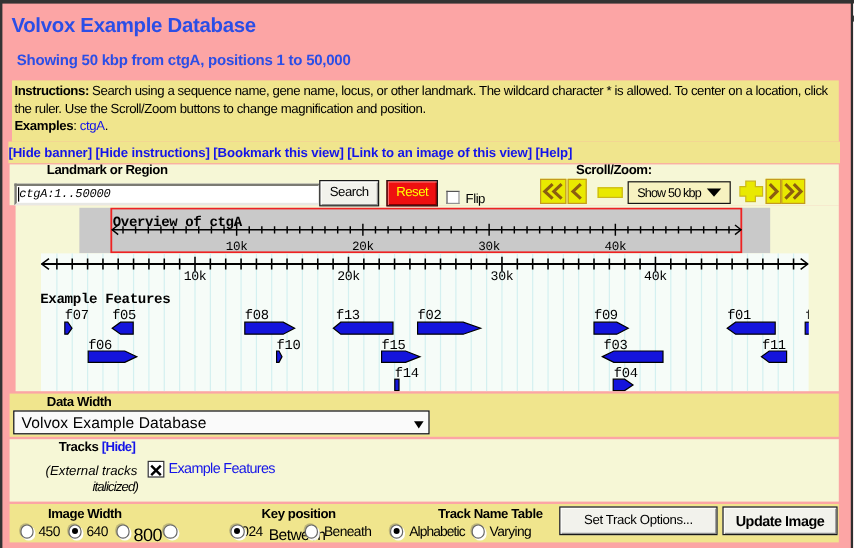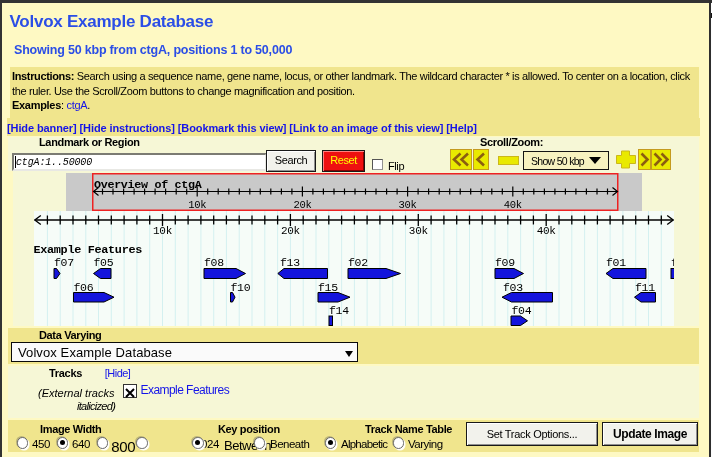--- a/index.html
+++ b/index.html
@@ -1,16 +1,16 @@
 <!DOCTYPE html>
 <html><head><meta charset="utf-8">
 <style>
 html,body{margin:0;padding:0;}
 body{font-family:"Liberation Sans",sans-serif;letter-spacing:-0.3px;}
-#page{position:relative;width:712px;height:457px;background:#fef9c3;overflow:hidden;}
+#page{position:relative;width:712px;height:457px;background:#fca5a5;overflow:hidden;}
 .abs{position:absolute;}
 .khaki{background:#F0E58D;}
 .pale{background:#F6F7D6;}
 .blue{color:#2B4EE6;}
 .b{font-weight:bold;}
 .mono{font-family:"Liberation Mono",monospace;}
 .btn{position:absolute;background:#F2F2EC;border:1px solid #181818;box-shadow:inset 1px 1px 0 #ffffff, inset -1px -1px 0 #909090;text-align:center;color:#000;}
 .ybtn{position:absolute;background:#E9E900;border:1px solid #C49A20;}
 .radio{position:absolute;width:9.5px;height:9.5px;border-radius:50%;background:#fff;border:1.5px solid #686868;box-shadow:1.5px 1.5px 0 rgba(255,255,255,0.95),-1px -1px 0 rgba(90,90,90,0.35);}
 .rdot{position:absolute;left:2.3px;top:2.3px;width:5px;height:5px;border-radius:50%;background:#000;}
@@ -286,27 +286,27 @@
         <text x="601.0" y="79.5">f11</text>
         <path d="M600.5 86.2 L607.0 81.5 H621.5 V91.0 H607.0 Z" fill="#1414DC" stroke="#000" stroke-width="1"></path>
         <text x="295.0" y="103.0">f14</text>
         <rect x="295.0" y="105.0" width="3.5" height="9.5" fill="#1414DC" stroke="#000" stroke-width="1"></rect>
         <text x="477.5" y="103.0">f04</text>
         <path d="M477.0 105.0 H486.5 L493.5 109.8 L486.5 114.5 H477.0 Z" fill="#1414DC" stroke="#000" stroke-width="1"></path>
       </g>
   </svg>
 
   <div class="abs khaki" style="left:8px;top:328.3px;width:691px;height:35.7px;"></div>
-  <div class="lbl12" style="left:11px;top:328.5px;">Data Varying</div>
+  <div class="lbl12" style="left:11px;top:328.5px;">Data Width</div>
   <div class="abs" style="left:11px;top:342px;width:345px;height:18px;background:#FAFAFA;border:1.5px solid #0a0a0a;"></div>
   <div class="abs" style="left:18px;top:345px;font-size:13px;letter-spacing:0.1px;color:#000;">Volvox Example Database</div>
   <div class="abs" style="left:344.5px;top:350.5px;width:0;height:0;border-left:4.5px solid transparent;border-right:4.5px solid transparent;border-top:6px solid #000;"></div>
 
   <div class="abs pale" style="left:8px;top:366px;width:691px;height:52px;"></div>
-  <div class="abs" style="left:49px;top:366.5px;font-size:11px;letter-spacing:-0.3px;"><span class="b">Tracks</span> <span style="color:#1414E8;font-weight:normal;letter-spacing:-0.55px;margin-left:20px;">[Hide]</span></div>
+  <div class="abs" style="left:49px;top:366.5px;font-size:11px;letter-spacing:-0.3px;"><span class="b">Tracks</span> <span style="color:#1414E8;font-weight:bold;letter-spacing:-0.55px;">[Hide]</span></div>
   <div class="abs" style="left:38px;top:387px;font-size:11px;letter-spacing:0px;font-style:italic;">(External tracks</div>
   <div class="abs" style="left:77px;top:400px;font-size:11px;letter-spacing:-0.7px;font-style:italic;">italicized)</div>
   <div class="abs" style="left:123px;top:384px;width:12px;height:12px;background:#fff;border:1px solid #333;"><svg width="12" height="12">
         <path d="M2 2 L10 10 M10 2 L2 10" stroke="#000" stroke-width="2"></path>
       </svg></div>
   <div class="abs" style="left:140.5px;top:383px;font-size:12px;letter-spacing:-0.55px;color:#1414E8;">Example Features</div>
 
   <div class="abs khaki" style="left:8px;top:420px;width:691px;height:31.5px;"></div>
   <div class="lbl12" style="left:12px;top:423px;">Image Width</div>
   <div class="lbl12" style="left:190px;top:423px;">Key position</div>

